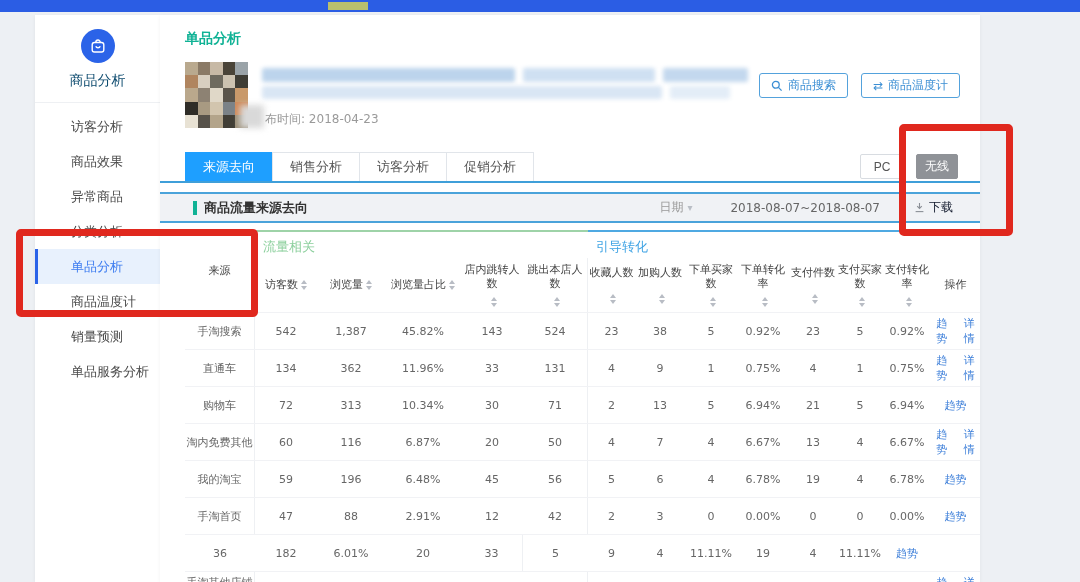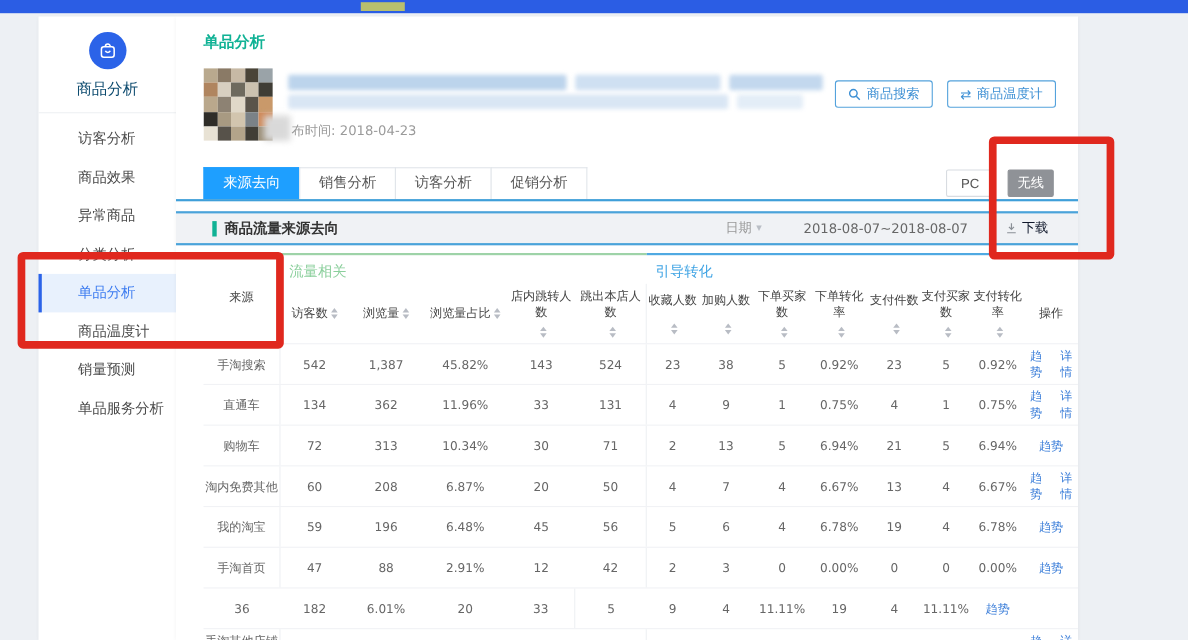--- a/index.html
+++ b/index.html
@@ -341,21 +341,21 @@
           <div class="td">21</div>
           <div class="td">5</div>
           <div class="td">6.94%</div>
           <div class="td td-act">
             <a class="act-link">趋势</a>
           </div>
         </div>
         <div class="trow grid14">
           <div class="td sep">淘内免费其他</div>
           <div class="td">60</div>
-          <div class="td">208</div>
+          <div class="td">116</div>
           <div class="td">6.87%</div>
           <div class="td">20</div>
           <div class="td sep">50</div>
           <div class="td">4</div>
           <div class="td">7</div>
           <div class="td">4</div>
           <div class="td">6.67%</div>
           <div class="td">13</div>
           <div class="td">4</div>
           <div class="td">6.67%</div>

